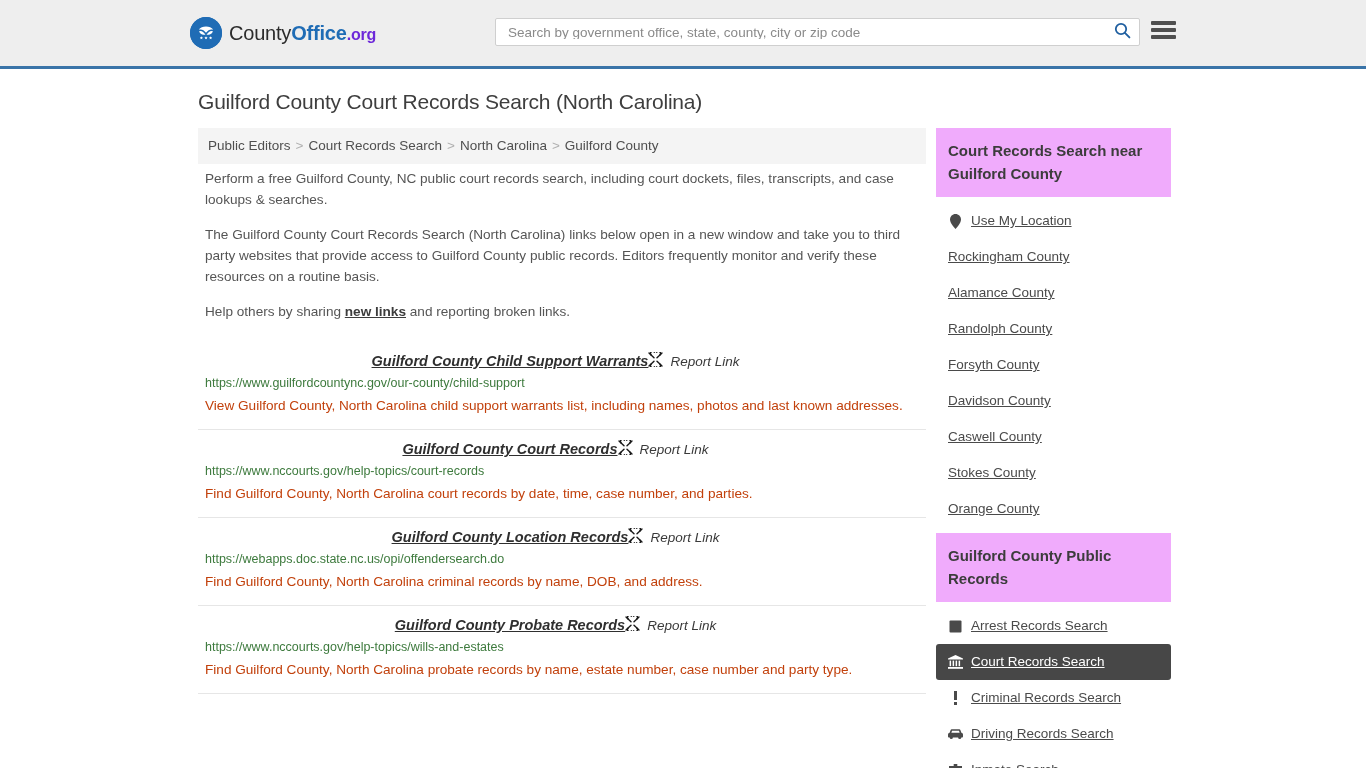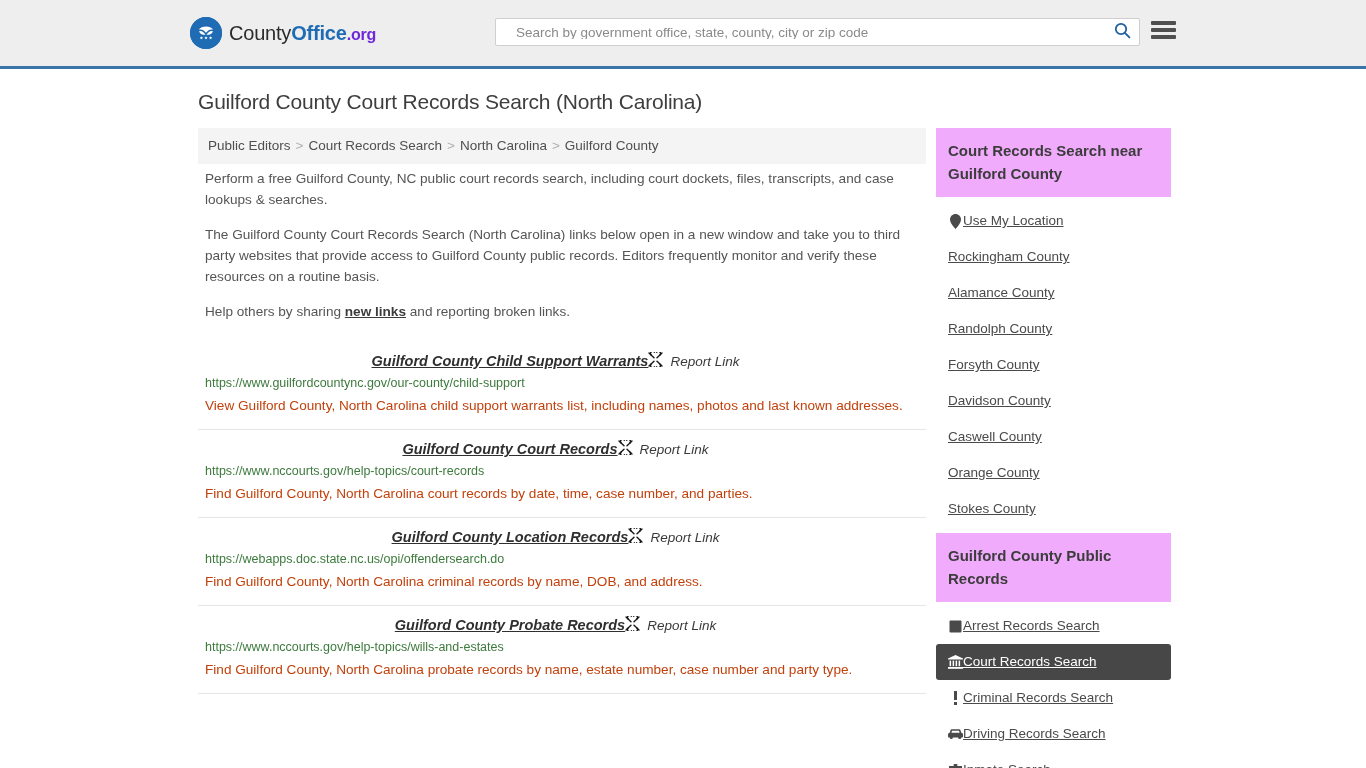--- a/index.html
+++ b/index.html
@@ -59,21 +59,21 @@
     align-items: center;
     background: #ffffff;
     border: 1px solid #cfcfcf;
     border-radius: 2px;
   }
   .search-input {
     flex: 1 1 auto;
     height: 14px;
     border: 0;
     outline: none;
-    padding: 0 20px;
+    padding: 0 12px;
     font-size: 13.5px;
     color: #ef4444;
     background: transparent;
     font-family: "Liberation Sans", sans-serif;
   }
   .search-input::placeholder { color: #8a8a8a; }
   .search-btn {
     width: 34px; height: 26px;
     background: transparent;
     border: 0;
@@ -196,21 +196,21 @@
     padding: 11px 12px 12px 12px;
     font-size: 15px;
     font-weight: 700;
     color: #3c3c3c;
     line-height: 23px;
   }
   .side-list { padding: 6px 0 0 0; }
   .side-item {
     display: flex;
     align-items: center;
-    gap: 0;
+    gap: 8px;
     padding: 9px 10px 9px 12px;
     font-size: 13.5px;
     line-height: 18px;
   }
   .side-item a {
     color: #4a4a4a;
     text-decoration: underline;
     cursor: pointer;
   }
   .side-item.active {
@@ -396,24 +396,24 @@
             <div class="side-item noicon">
               <a href="#">Forsyth County</a>
             </div>
             <div class="side-item noicon">
               <a href="#">Davidson County</a>
             </div>
             <div class="side-item noicon">
               <a href="#">Caswell County</a>
             </div>
             <div class="side-item noicon">
+              <a href="#">Stokes County</a>
+            </div>
+            <div class="side-item noicon">
               <a href="#">Orange County</a>
-            </div>
-            <div class="side-item noicon">
-              <a href="#">Stokes County</a>
             </div>
           </div>
       </div>
 
       <div class="side-card">
         <div class="side-head">Guilford County Public Records</div>
         <div class="side-list" id="records-list">
             <div class="side-item">
               <span class="side-ico">
                 <svg width="13" height="13" viewBox="0 0 13 13">

